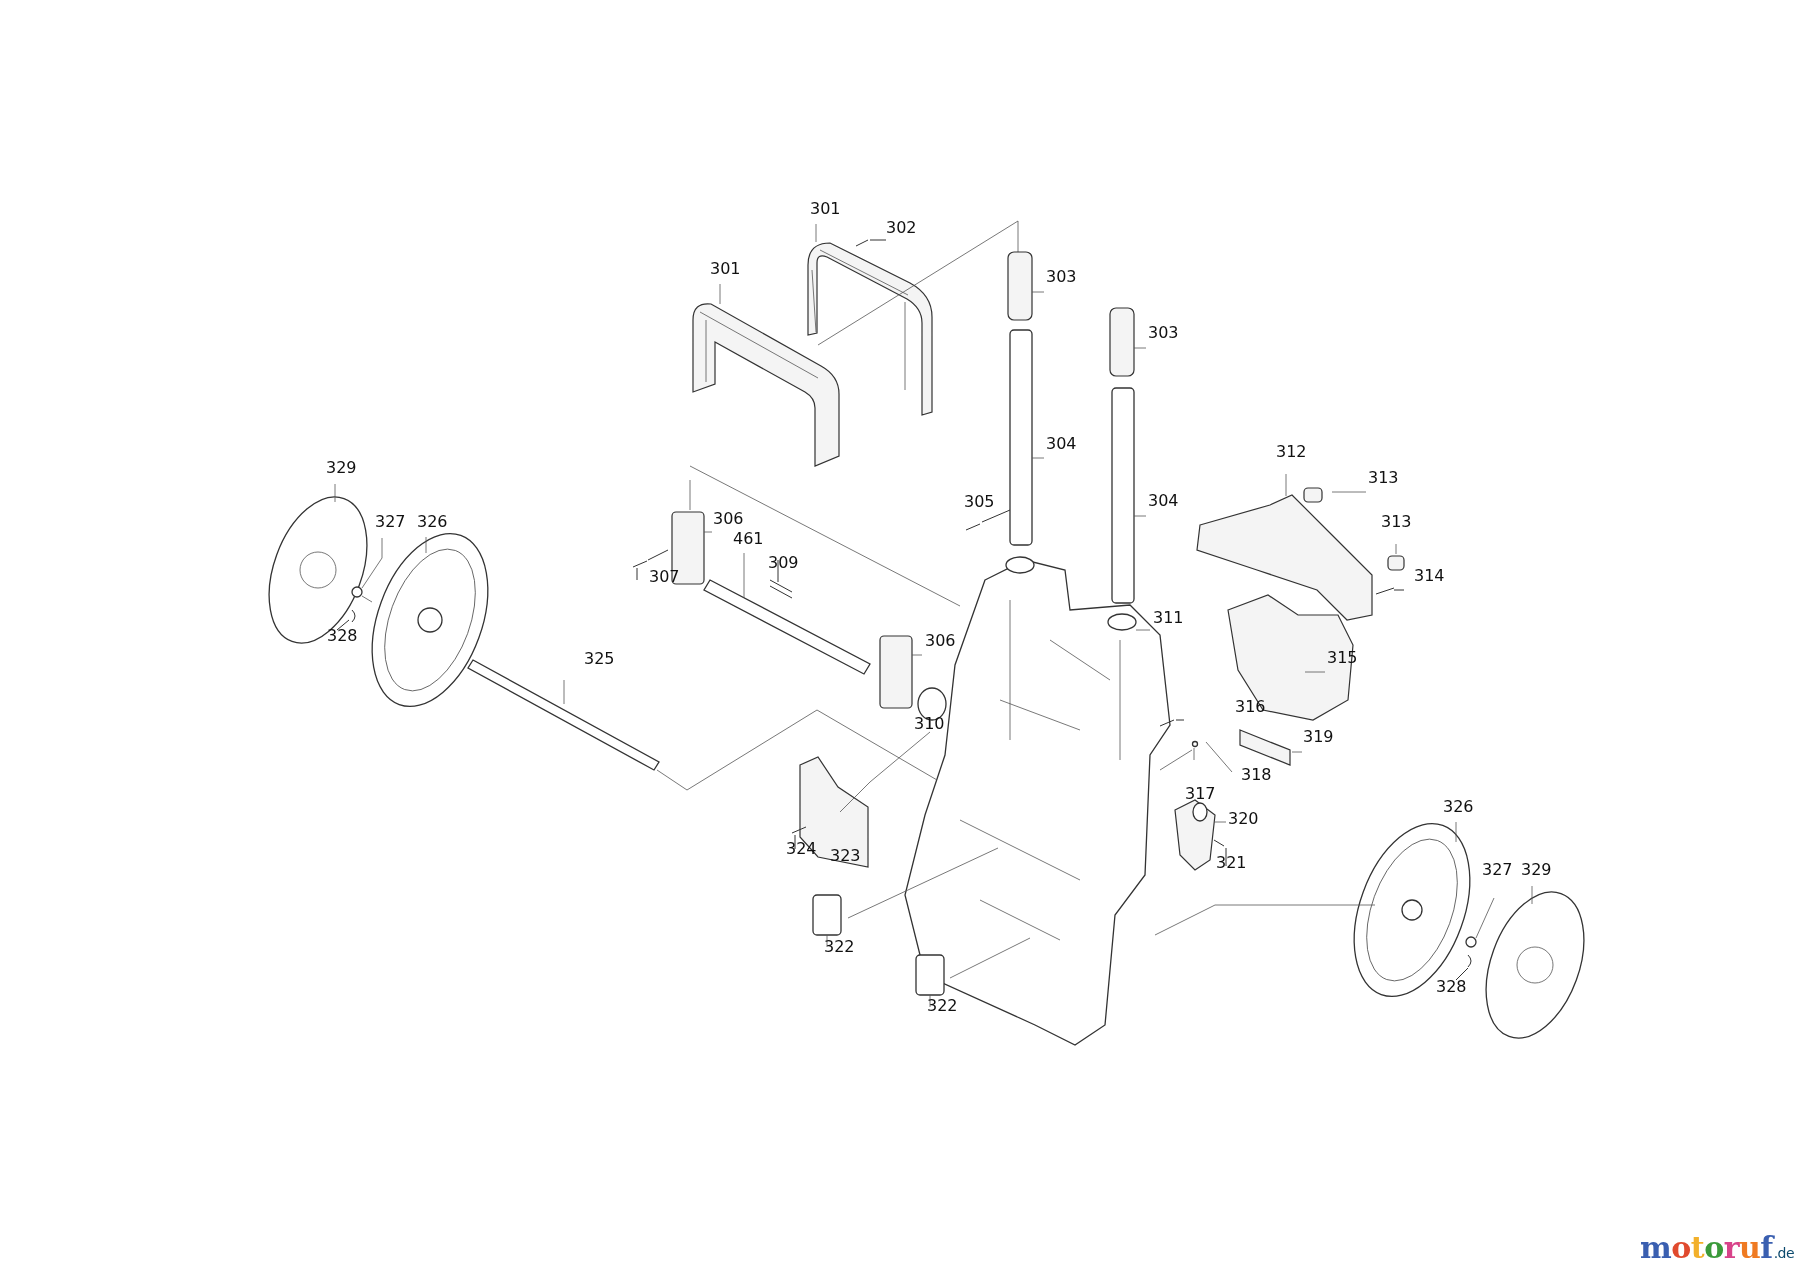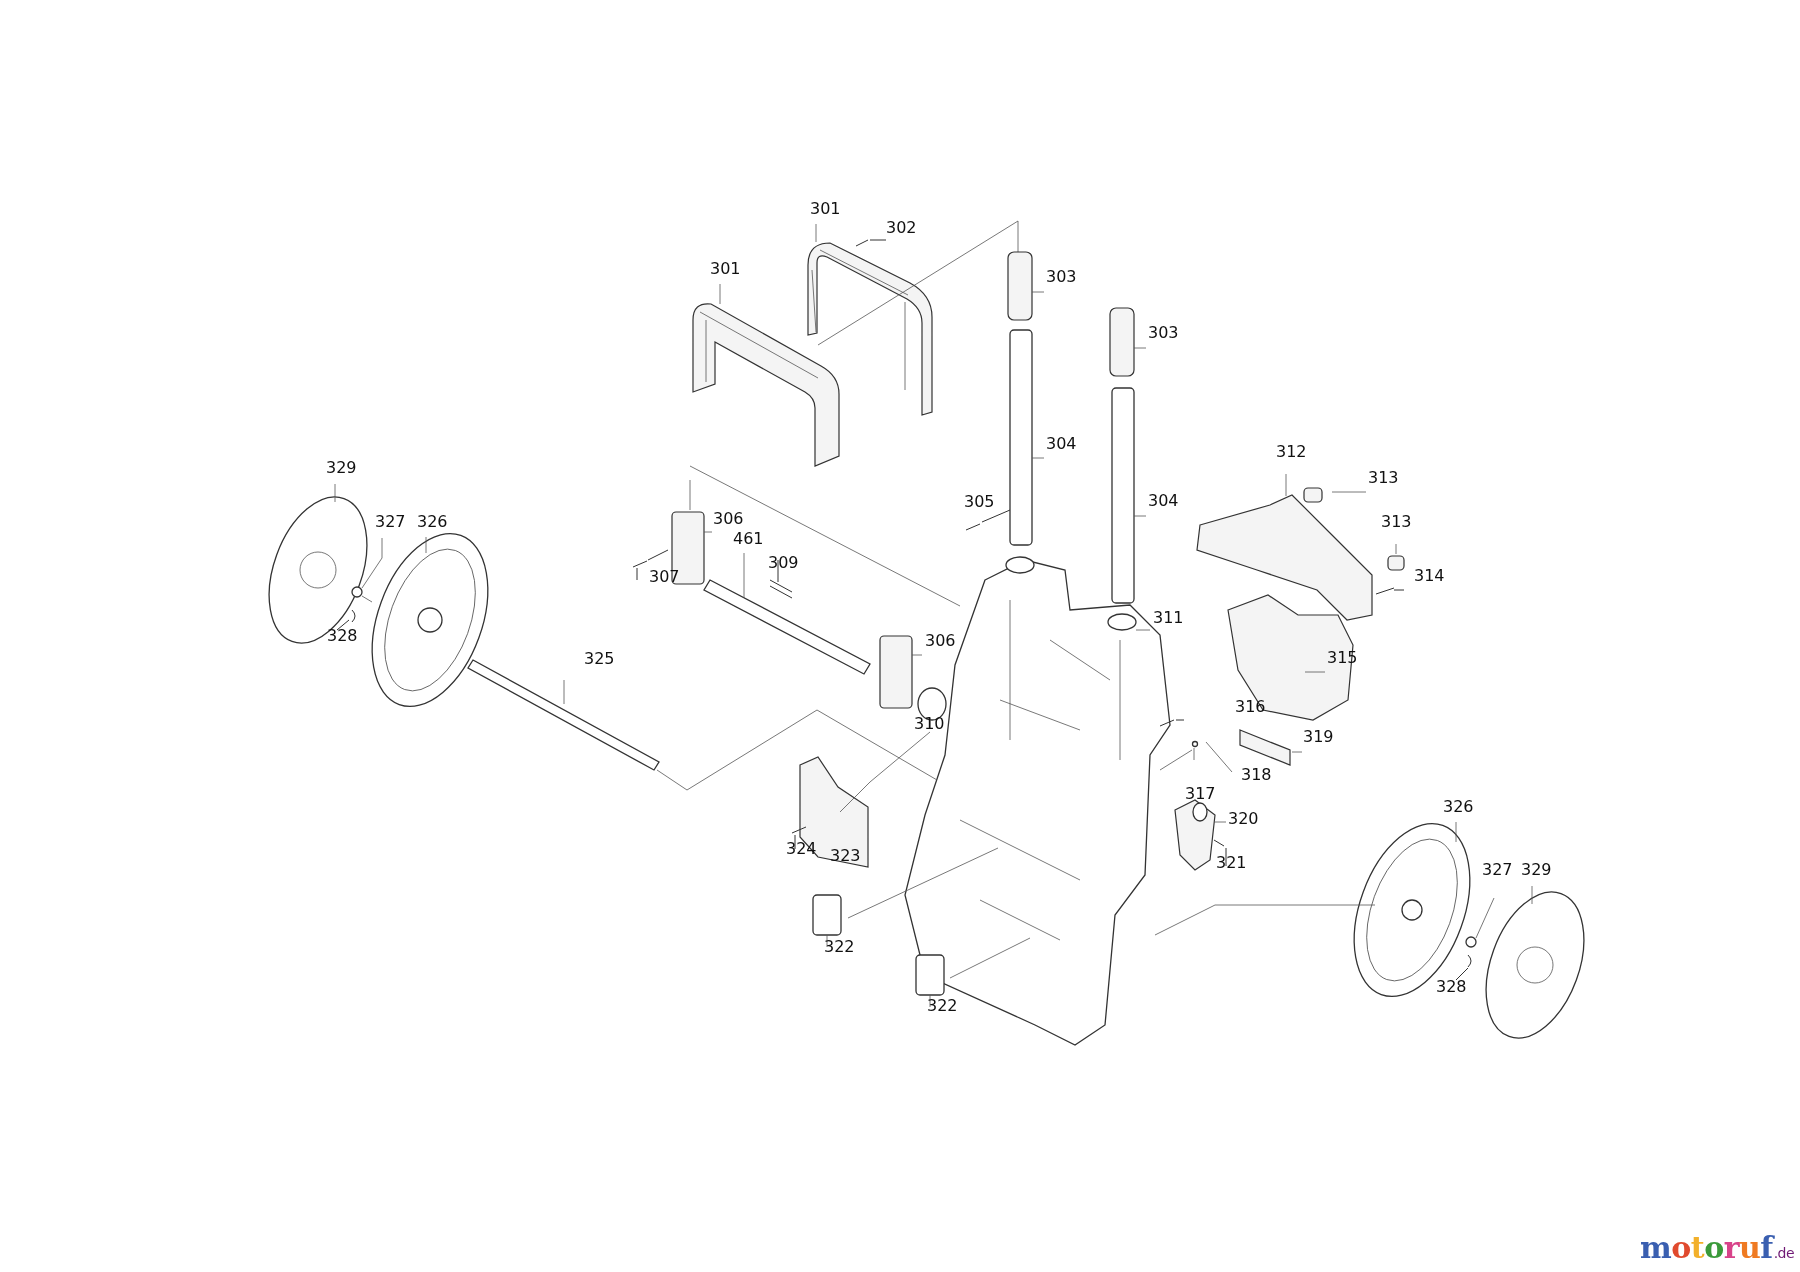--- a/index.html
+++ b/index.html
@@ -1,21 +1,21 @@
 <!DOCTYPE html>
 <html><head>
 <meta charset="utf-8">
 <style>
   html,body{margin:0;padding:0;background:#ffffff;}
   body{width:1800px;height:1272px;position:relative;overflow:hidden;font-family:"DejaVu Sans",sans-serif;}
   #diagram{position:absolute;left:0;top:0;width:1800px;height:1272px;}
   .part-label{position:absolute;font-family:"DejaVu Sans",sans-serif;font-size:16px;color:#111;line-height:16px;white-space:nowrap;}
   .logo{position:absolute;left:1640px;top:1230px;font-family:"DejaVu Serif",serif;font-size:30px;font-weight:bold;letter-spacing:-0.5px;}
   .logo span{display:inline-block;}
-  .logo .tld{font-family:"DejaVu Sans",sans-serif;font-size:14px;font-weight:normal;color:#701a75;margin-left:1px;}
+  .logo .tld{font-family:"DejaVu Sans",sans-serif;font-size:14px;font-weight:normal;color:#0c4a6e;margin-left:1px;}
   svg .p{fill:#fff;stroke:#333;stroke-width:1.3;}
   svg .g{fill:#f4f4f4;stroke:#333;stroke-width:1.2;}
   svg .l{fill:none;stroke:#333;stroke-width:1;}
   svg .t{fill:none;stroke:#555;stroke-width:0.8;}
 </style>
 </head>
 <body>
 
 <svg id="diagram" viewBox="0 0 1800 1272" xmlns="http://www.w3.org/2000/svg">
 

